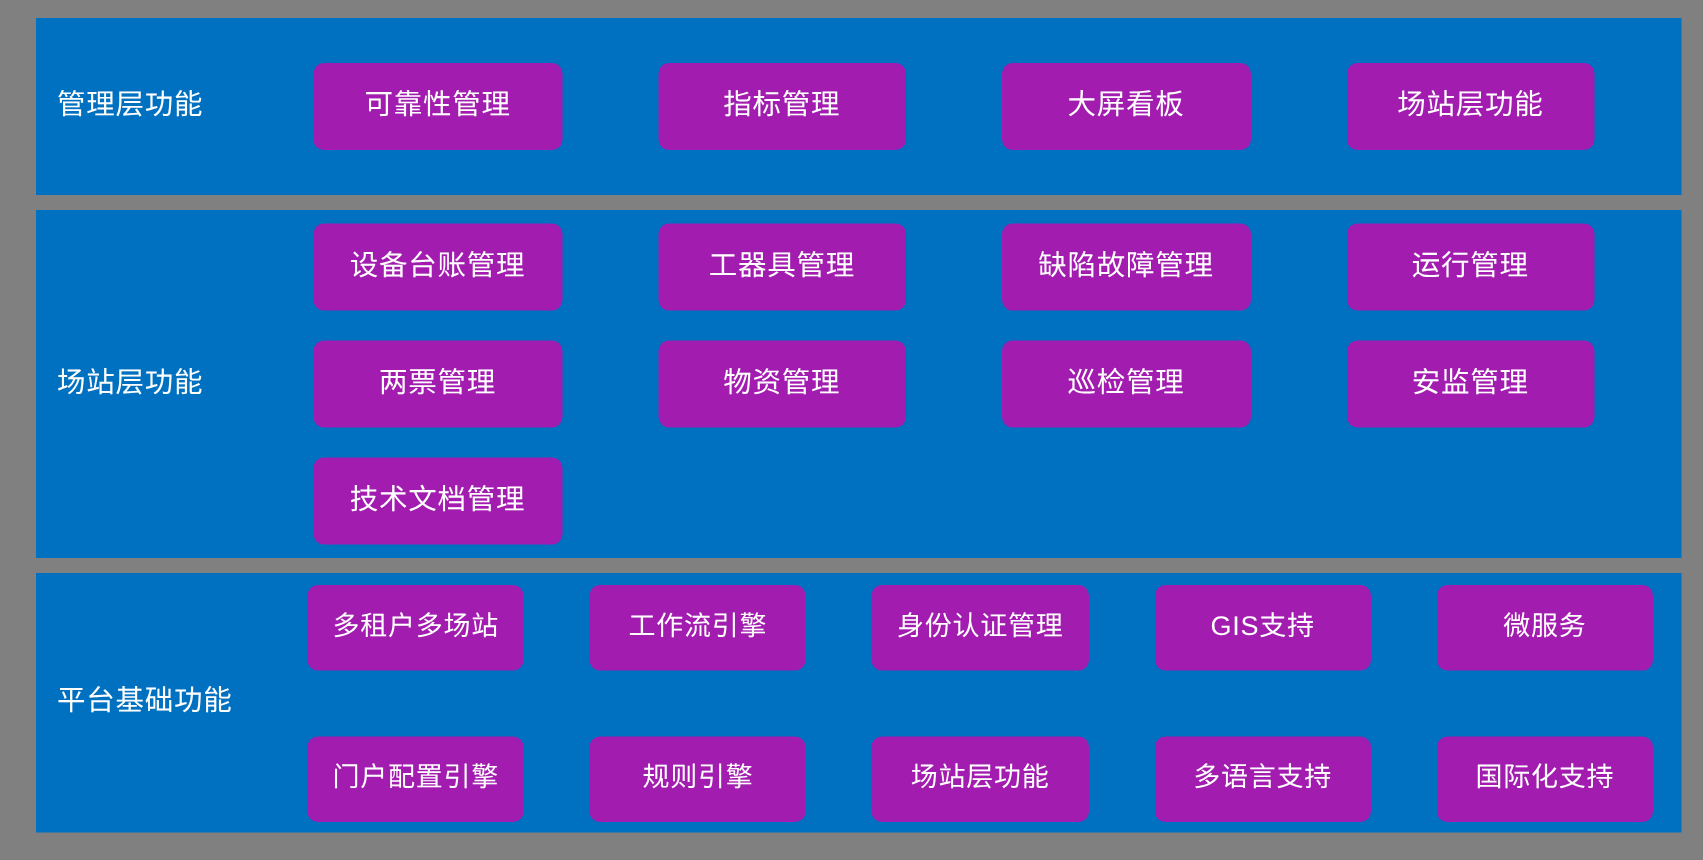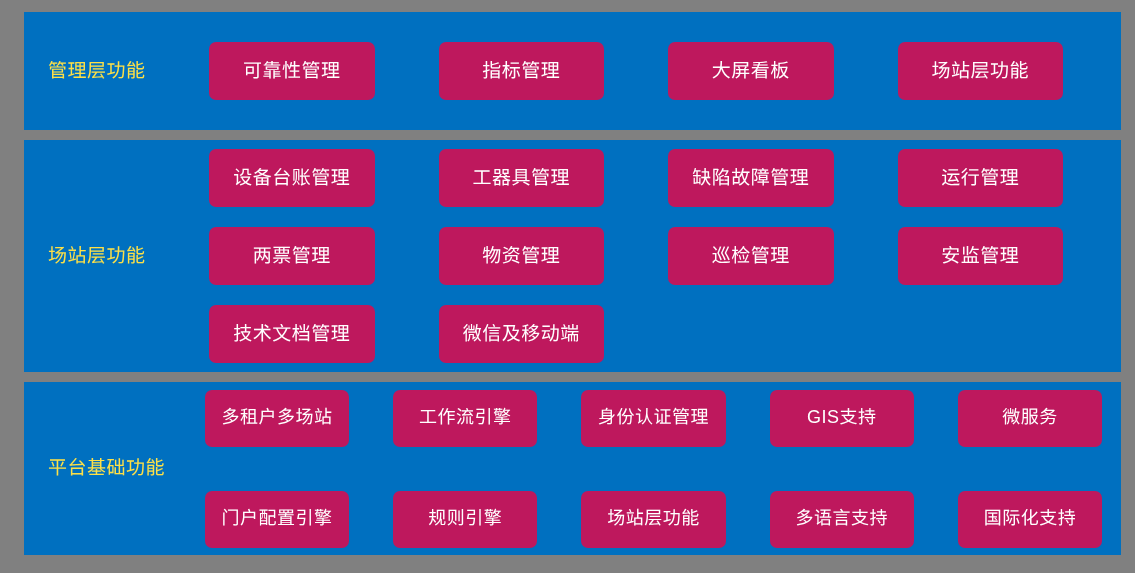--- a/index.html
+++ b/index.html
@@ -34,37 +34,37 @@
     box-sizing: border-box;
   }
 
   
   .band + .band {
     margin-top: 10px;
   }
 
   .band-label {
     flex: 0 0 185px;
-    color: #fde047;
+    color: #ffffff;
     font-size: 19px;
     line-height: 1.2;
     letter-spacing: 0.5px;
-    padding-left: 24px;
+    padding-left: 14px;
     box-sizing: border-box;
     white-space: nowrap;
   }
 
   .band-grid {
     flex: 1 1 auto;
     display: grid;
     box-sizing: border-box;
   }
 
   .card {
-    background: #be185d;
+    background: #a21caf;
     color: #FFFFFF;
     border-radius: 7px;
     display: flex;
     align-items: center;
     justify-content: center;
     text-align: center;
     font-size: 19px;
     line-height: 1.18;
     letter-spacing: 0.5px;
     box-sizing: border-box;
@@ -144,21 +144,20 @@
     <div class="band-grid">
       <div class="card">设备台账管理</div>
       <div class="card">工器具管理</div>
       <div class="card">缺陷故障管理</div>
       <div class="card">运行管理</div>
       <div class="card">两票管理</div>
       <div class="card">物资管理</div>
       <div class="card">巡检管理</div>
       <div class="card">安监管理</div>
       <div class="card">技术文档管理</div>
-      <div class="card">微信及移动端</div>
     </div>
   </section>
 
   <section class="band" id="band-platform">
     <div class="band-label">平台基础功能</div>
     <div class="band-grid">
       <div class="card">多租户多场站</div>
       <div class="card">工作流引擎</div>
       <div class="card">身份认证管理</div>
       <div class="card">GIS支持</div>

